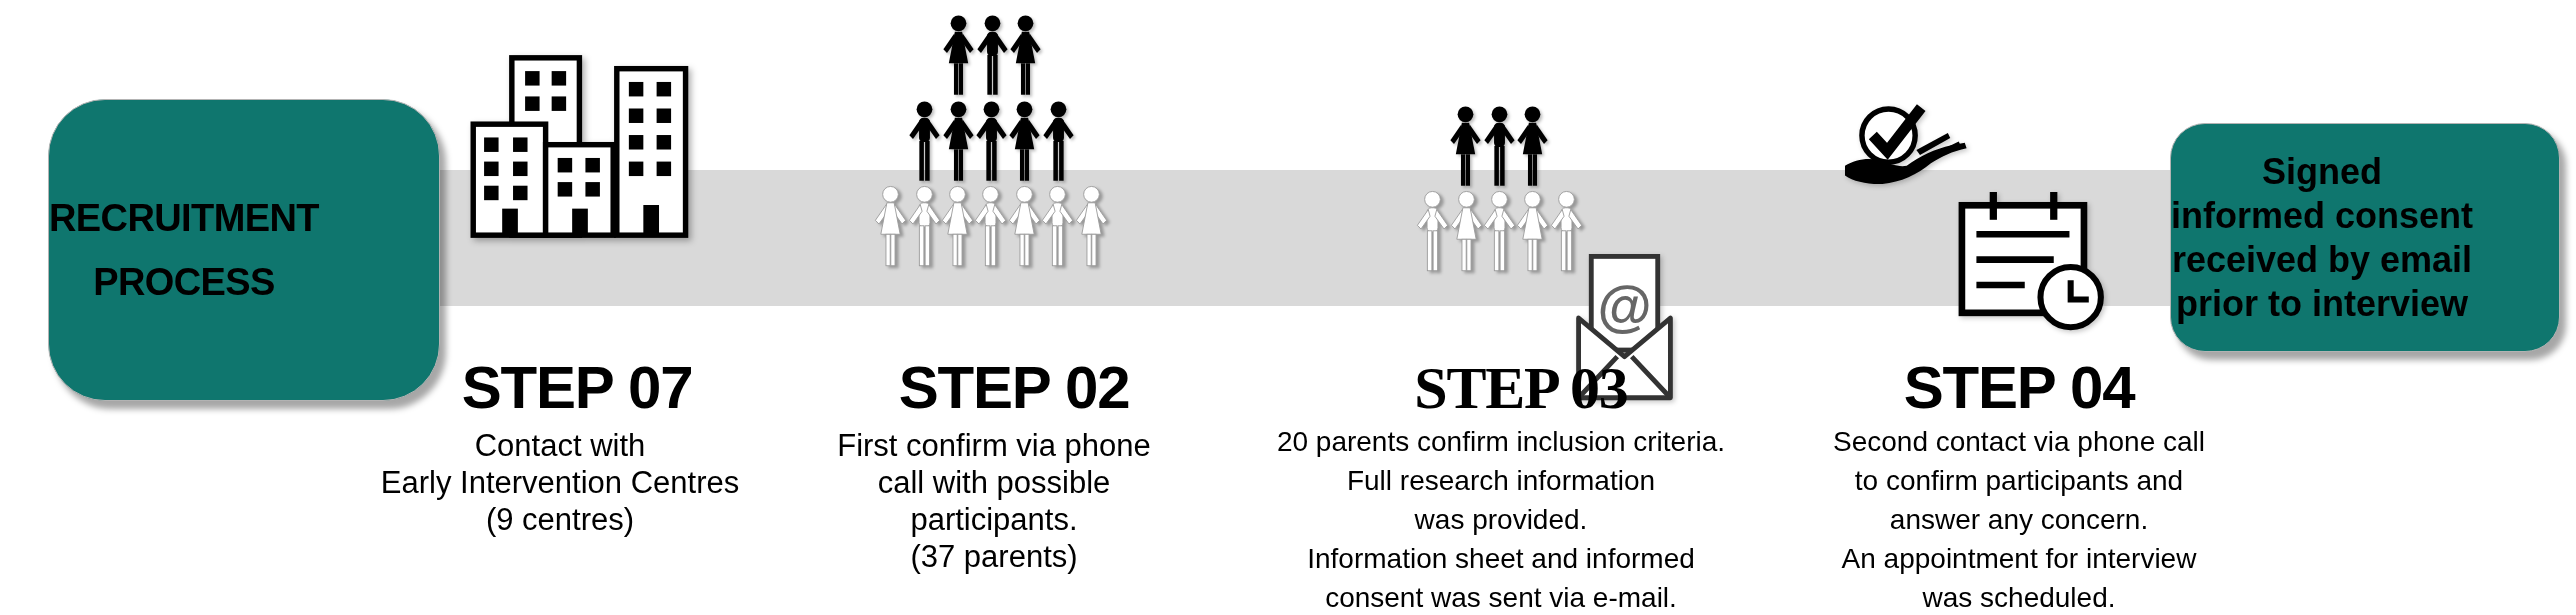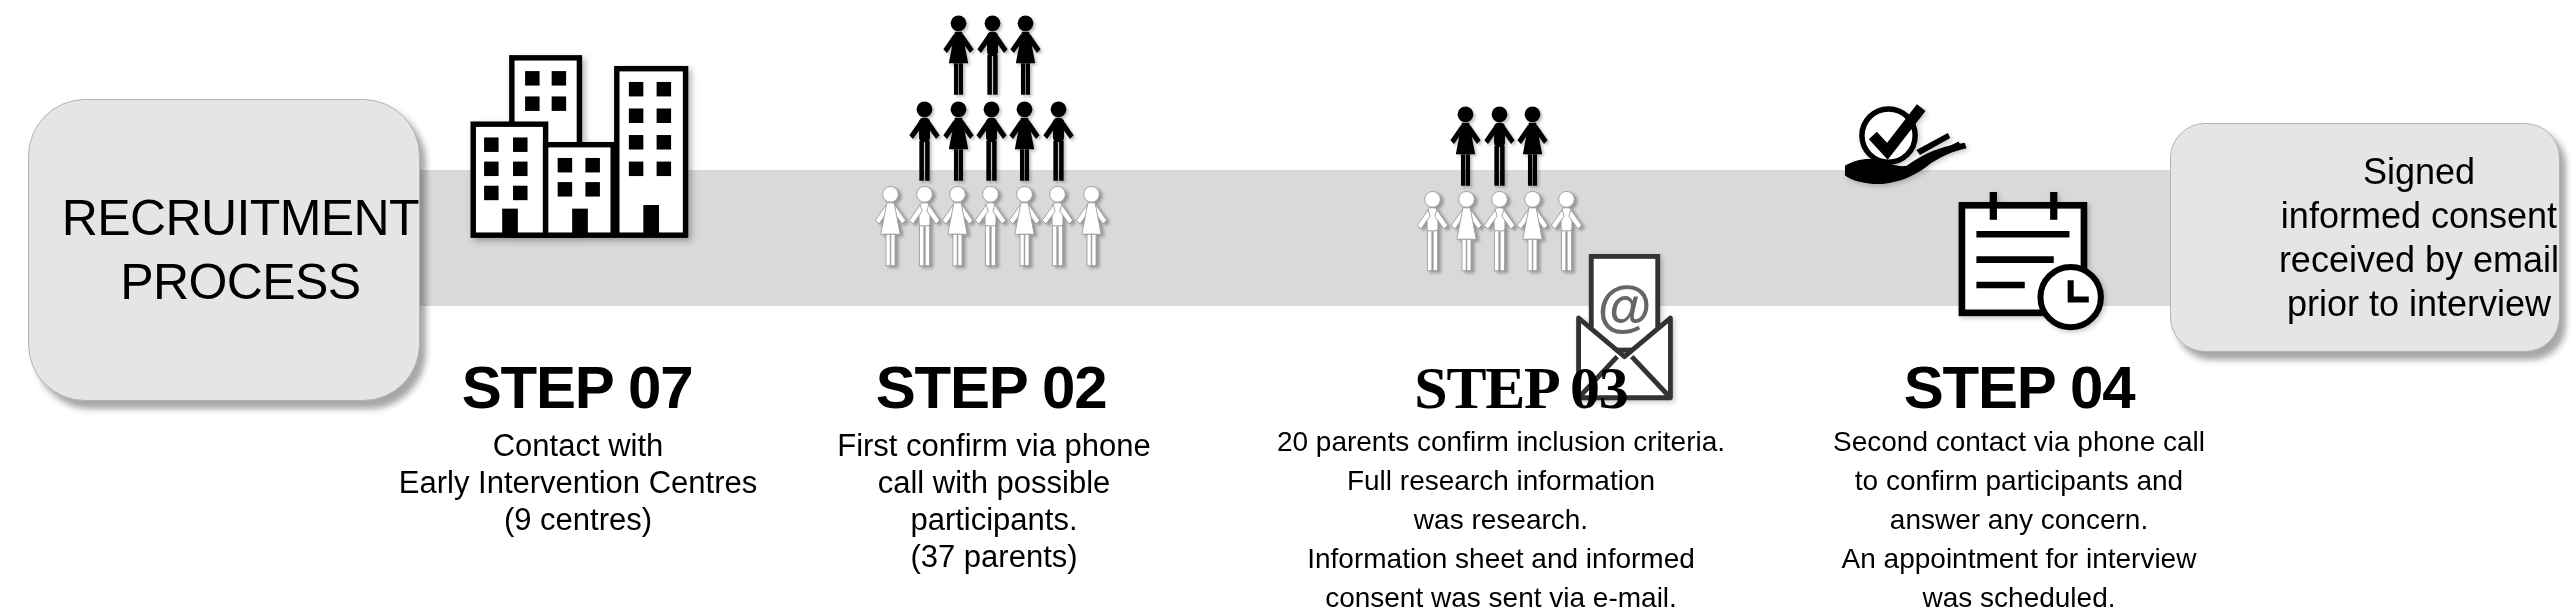--- a/index.html
+++ b/index.html
@@ -16,35 +16,35 @@
   .band{
     position:absolute;
     left:254px; top:170px;
     width:2303px; height:136px;
     background:#d9d9d9;
     z-index:1;
   }
   
   .bigbox{
     position:absolute;
-    background:#e5e5e5;
+    background:#0f766e;
     border:1.8px solid #b3b3b3;
     box-shadow:6px 7.3px 6px rgba(0,0,0,0.35);
     z-index:3;
     display:flex;
     align-items:center;
-    justify-content:flex-end;
+    justify-content:flex-start;
     text-align:center;
-    font-weight:normal;
+    font-weight:bold;
   }
   .titlebox{
-    left:28px; top:99px;
+    left:48px; top:99px;
     width:390px; height:300px;
     border-radius:57px;
-    font-size:50px;
+    font-size:38px;
     line-height:64px;
     letter-spacing:-0.6px;
   }
   .outcomebox{
     left:2170px; top:123px;
     width:388px; height:227px;
     border-radius:35px;
     font-size:36px;
     line-height:44px;
   }
@@ -250,39 +250,39 @@
   <svg class="icon-abs lightshadow" style="left:1957px; top:192px;" width="150" height="145" viewBox="0 0 248 240">
     <rect x="8" y="22" width="202" height="178" fill="#fff" stroke="#000" stroke-width="11"></rect>
     <rect x="54" y="0" width="12" height="46" fill="#000"></rect>
     <rect x="154" y="0" width="12" height="46" fill="#000"></rect>
     <path d="M32,70 H186 M32,112 H160 M32,154 H112" stroke="#000" stroke-width="11" fill="none"></path>
     <circle cx="188" cy="174" r="50" fill="#fff" stroke="#000" stroke-width="10"></circle>
     <path d="M188,146 V178 H218" fill="none" stroke="#000" stroke-width="10"></path>
   </svg>
 
   <div class="step-heading" style="left:305px;">STEP 07</div>
-  <div class="desc large" style="left:306px;">
+  <div class="desc large" style="left:288px;">
     <div>Contact with</div>
     <div>Early Intervention Centres</div>
     <div>(9 centres)</div>
   </div>
 
-  <div class="step-heading" style="left:719px;">STEP 02</div>
+  <div class="step-heading" style="left:742px;">STEP 02</div>
   <div class="desc large" style="left:722px;">
     <div>First confirm via phone</div>
     <div>call with possible</div>
     <div>participants.</div>
     <div>(37 parents)</div>
   </div>
 
   <div class="step-heading" style="left:1249px;font-family:Liberation Serif, serif;">STEP 03</div>
   <div class="desc small" style="left:1229px;">
     <div>20 parents confirm inclusion criteria.</div>
     <div>Full research information</div>
-    <div>was research.</div>
+    <div>was provided.</div>
     <div>Information sheet and informed</div>
     <div>consent was sent via e-mail.</div>
   </div>
 
   <div class="step-heading" style="left:1747px;">STEP 04</div>
   <div class="desc small" style="left:1747px;">
     <div>Second contact via phone call</div>
     <div>to confirm participants and</div>
     <div>answer any concern.</div>
     <div>An appointment for interview</div>

